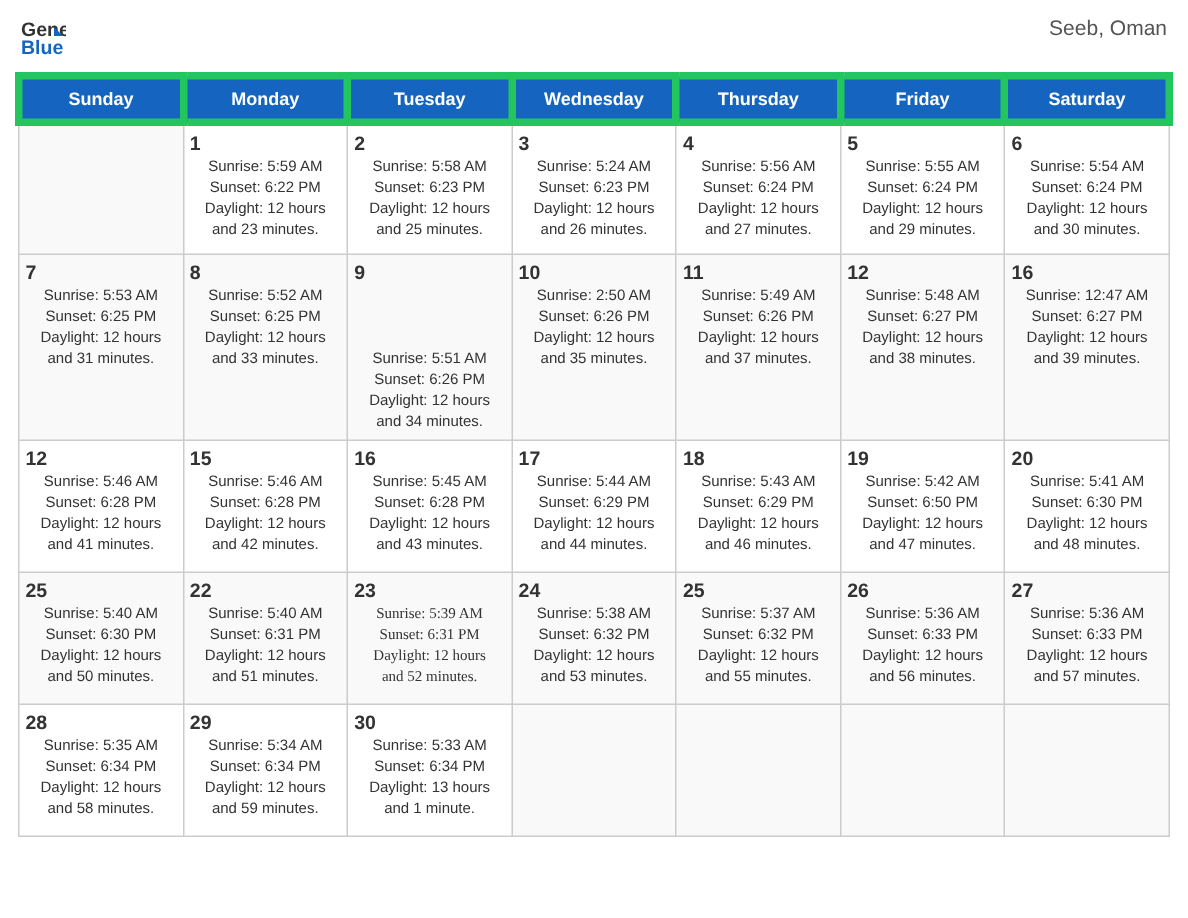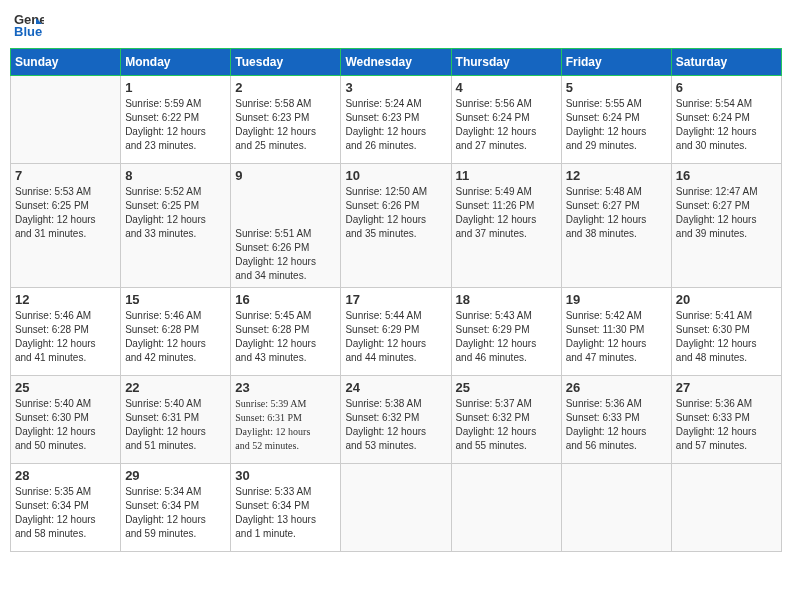--- a/index.html
+++ b/index.html
@@ -38,24 +38,24 @@
     }
     table {
       width: 100%;
       border-collapse: collapse;
       font-size: 11px;
     }
     thead tr th {
       background: #1565C0;
       color: #fff;
       padding: 6px 4px;
-      text-align: left;
+      text-align: center;
       font-size: 12px;
       font-weight: bold;
-      border: 1px solid #22c55e;
+      border: 5px solid #22c55e;
     }
     tbody tr td {
       border: 1px solid #ccc;
       vertical-align: top;
       padding: 4px;
       height: 88px;
       width: calc(100% / 7);
     }
     tbody tr td.empty {
       background: #f9f9f9;
@@ -64,38 +64,40 @@
       font-size: 13px;
       font-weight: bold;
       color: #333;
       display: block;
       margin-bottom: 2px;
     }
     .day-info {
       font-size: 10px;
       color: #333;
       line-height: 1.4;
+      text-align: center;
     }
     tbody tr:nth-child(even) td { background: #f9f9f9; }
     tbody tr:nth-child(even) td.empty { background: #f0f0f0; }
     tbody tr:nth-child(odd) td { background: #fff; }
     tbody tr:nth-child(odd) td.empty { background: #f9f9f9; }
   </style>
 </head>
 <body>
 
 <div class="header">
   <div class="logo">
     <svg class="logo-icon" viewBox="0 0 30 30">
       <text x="0" y="14" font-size="13" font-weight="bold" fill="#333">General</text>
       <text x="0" y="26" font-size="13" font-weight="bold" fill="#1565C0">Blue</text>
       <polygon points="22,8 28,14 22,14" fill="#1565C0"></polygon>
     </svg>
   </div>
   <div class="title-block">
+    <div class="subtitle">Seeb, Oman</div>
   </div>
 </div>
 
 <table>
   <thead>
     <tr>
     <th>Sunday</th>
         <th>Monday</th>
         <th>Tuesday</th>
         <th>Wednesday</th>
@@ -167,29 +169,29 @@
         </td>
         <td>
           <span class="day-number">9</span>
           <div class="day-info" style="white-space: pre-line; margin-top: 44px;">Sunrise: 5:51 AM
 Sunset: 6:26 PM
 Daylight: 12 hours
 and 34 minutes.</div>
         </td>
         <td>
           <span class="day-number">10</span>
-          <div class="day-info" style="white-space: pre-line;">Sunrise: 12:50 AM
+          <div class="day-info" style="white-space: pre-line;">Sunrise: 2:50 AM
 Sunset: 6:26 PM
 Daylight: 12 hours
 and 35 minutes.</div>
         </td>
         <td>
           <span class="day-number">11</span>
           <div class="day-info" style="white-space: pre-line;">Sunrise: 5:49 AM
-Sunset: 11:26 PM
+Sunset: 6:26 PM
 Daylight: 12 hours
 and 37 minutes.</div>
         </td>
         <td>
           <span class="day-number">12</span>
           <div class="day-info" style="white-space: pre-line;">Sunrise: 5:48 AM
 Sunset: 6:27 PM
 Daylight: 12 hours
 and 38 minutes.</div>
         </td>
@@ -233,21 +235,21 @@
         <td>
           <span class="day-number">18</span>
           <div class="day-info" style="white-space: pre-line;">Sunrise: 5:43 AM
 Sunset: 6:29 PM
 Daylight: 12 hours
 and 46 minutes.</div>
         </td>
         <td>
           <span class="day-number">19</span>
           <div class="day-info" style="white-space: pre-line;">Sunrise: 5:42 AM
-Sunset: 11:30 PM
+Sunset: 6:50 PM
 Daylight: 12 hours
 and 47 minutes.</div>
         </td>
         <td>
           <span class="day-number">20</span>
           <div class="day-info" style="white-space: pre-line;">Sunrise: 5:41 AM
 Sunset: 6:30 PM
 Daylight: 12 hours
 and 48 minutes.</div>
         </td>

